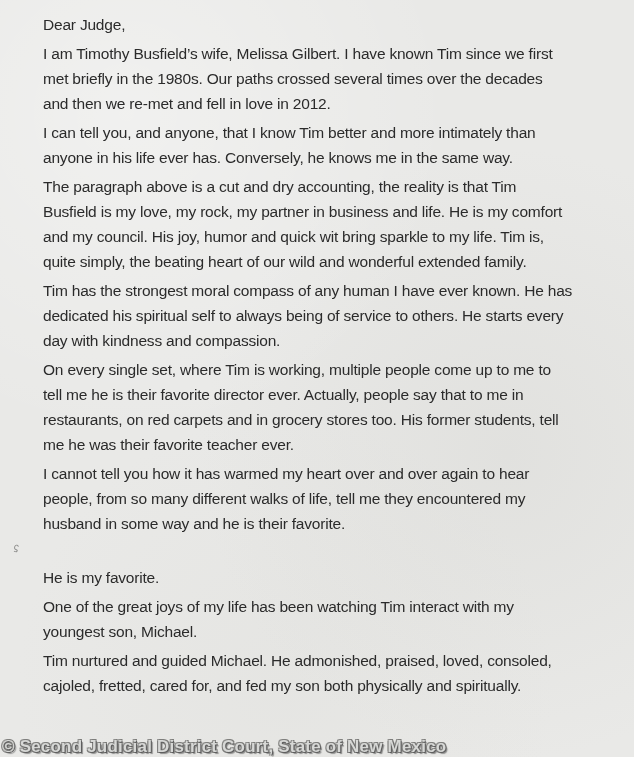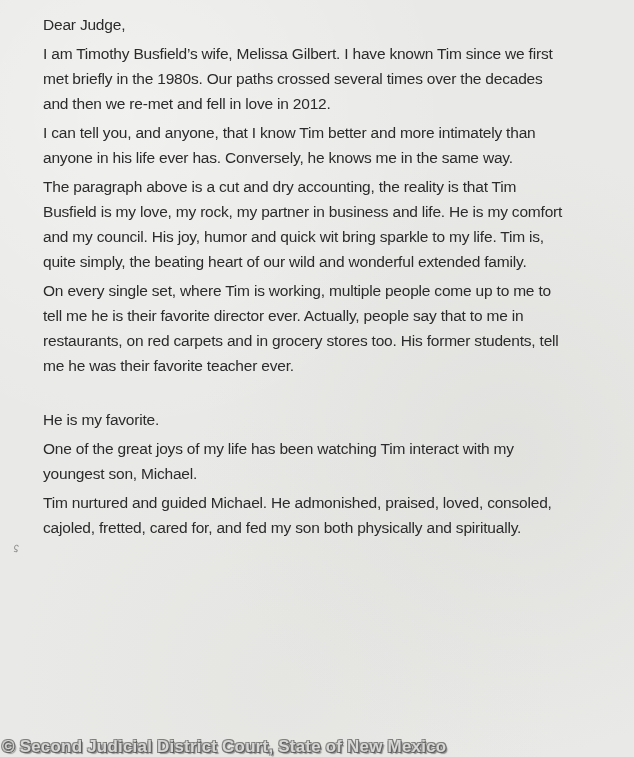--- a/index.html
+++ b/index.html
@@ -73,24 +73,30 @@
   <p class="para">Dear Judge,</p>
   <p class="para">I am Timothy Busfield’s wife, Melissa Gilbert. I have known Tim since we first
 met briefly in the 1980s. Our paths crossed several times over the decades
 and then we re-met and fell in love in 2012.</p>
   <p class="para">I can tell you, and anyone, that I know Tim better and more intimately than
 anyone in his life ever has. Conversely, he knows me in the same way.</p>
   <p class="para">The paragraph above is a cut and dry accounting, the reality is that Tim
 Busfield is my love, my rock, my partner in business and life. He is my comfort
 and my council. His joy, humor and quick wit bring sparkle to my life. Tim is,
 quite simply, the beating heart of our wild and wonderful extended family.</p>
+  <p class="para">Tim has the strongest moral compass of any human I have ever known. He has
+dedicated his spiritual self to always being of service to others. He starts every
+day with kindness and compassion.</p>
   <p class="para">On every single set, where Tim is working, multiple people come up to me to
 tell me he is their favorite director ever. Actually, people say that to me in
 restaurants, on red carpets and in grocery stores too. His former students, tell
 me he was their favorite teacher ever.</p>
+  <p class="para">I cannot tell you how it has warmed my heart over and over again to hear
+people, from so many different walks of life, tell me they encountered my
+husband in some way and he is their favorite.</p>
   <p class="para gap-before">He is my favorite.</p>
   <p class="para">One of the great joys of my life has been watching Tim interact with my
 youngest son, Michael.</p>
   <p class="para">Tim nurtured and guided Michael. He admonished, praised, loved, consoled,
 cajoled, fretted, cared for, and fed my son both physically and spiritually.</p>
 </div>
 
 <span class="artifact">ϛ</span>
 
 <div class="watermark">© Second Judicial District Court, State of New Mexico</div>

